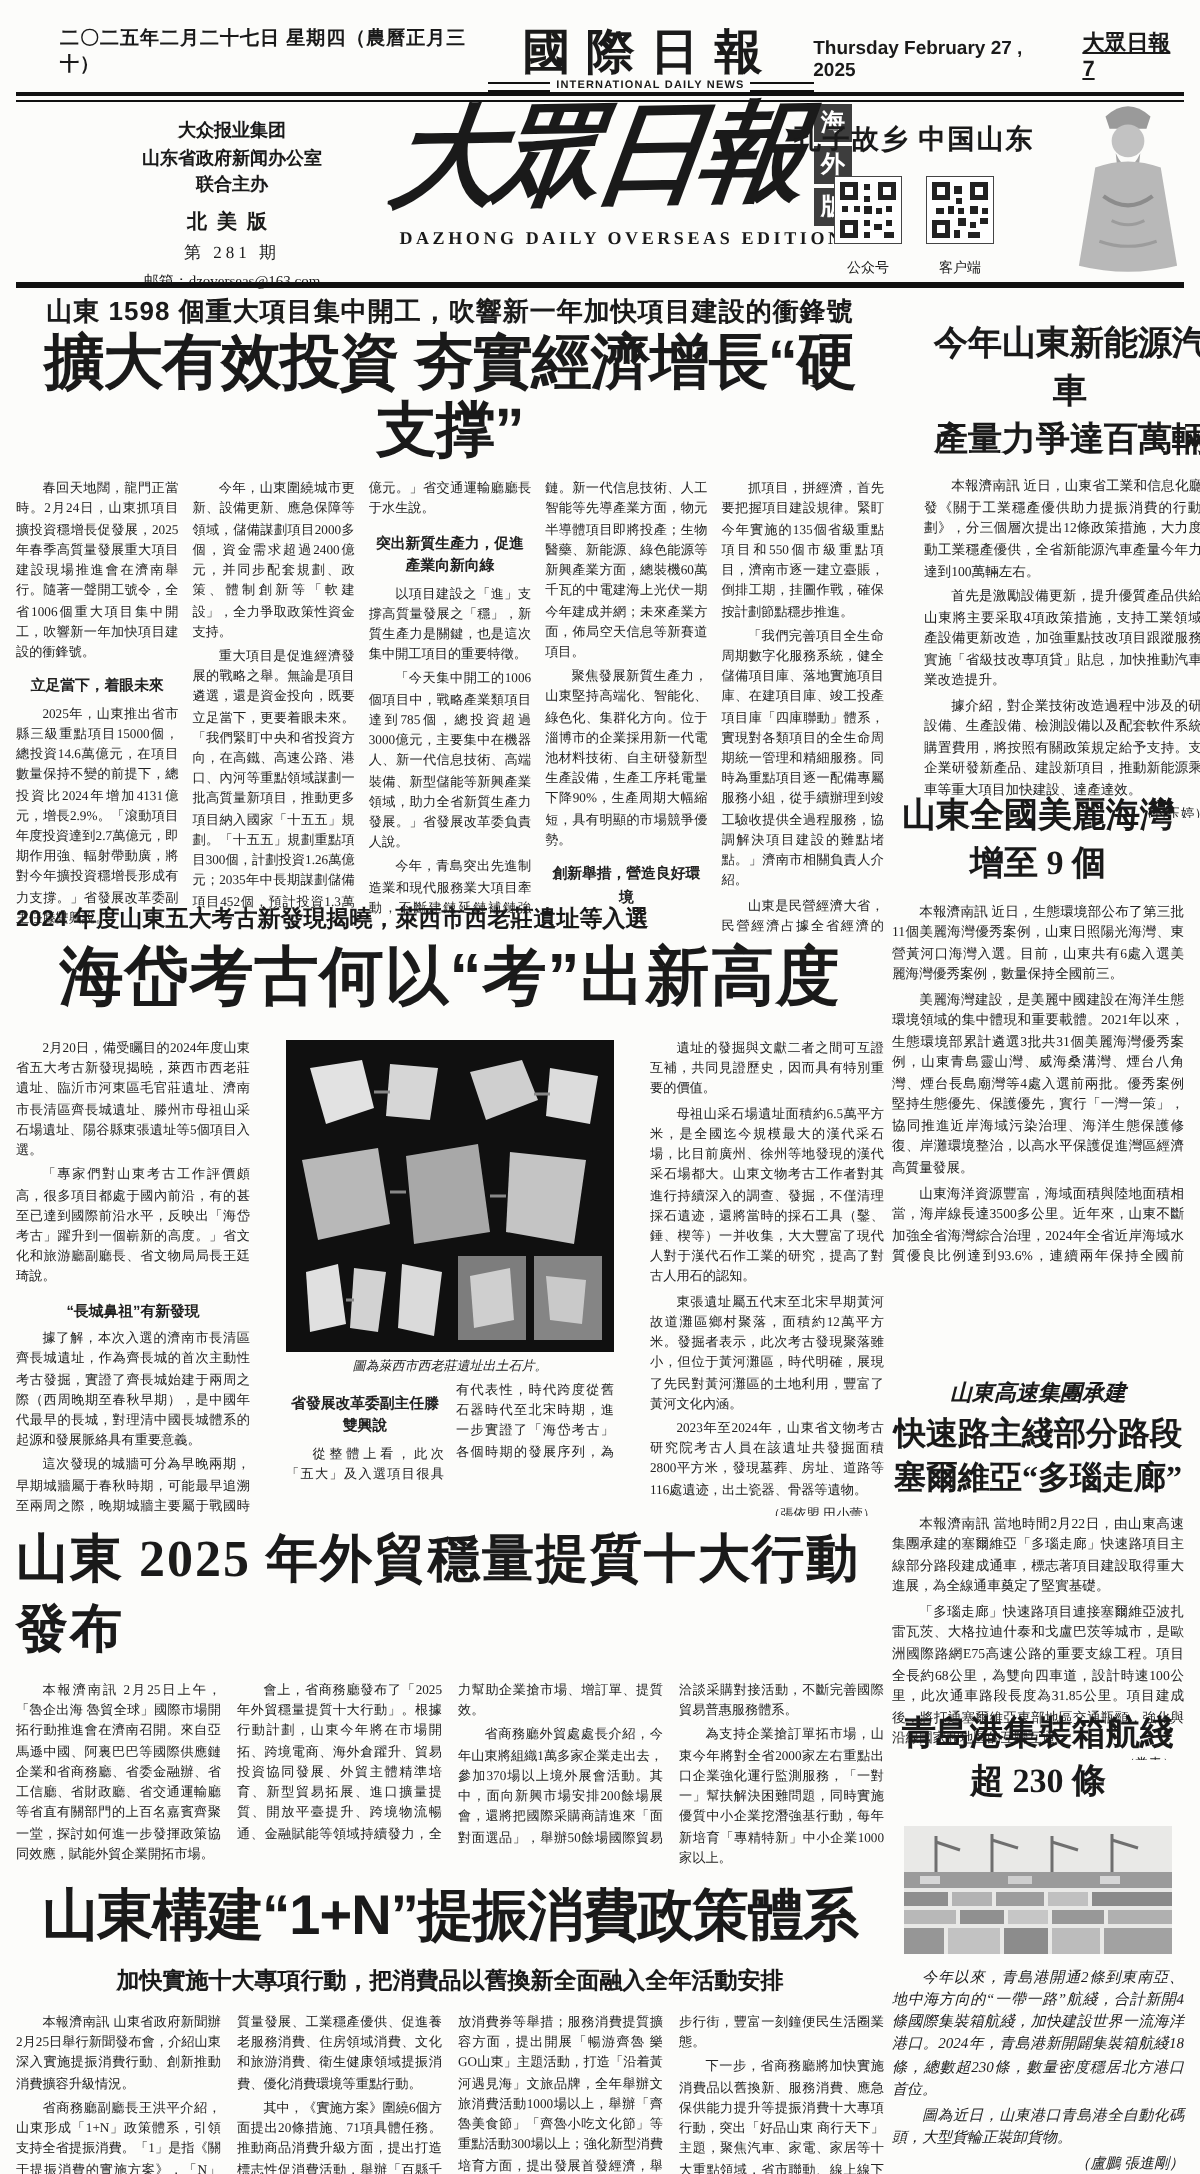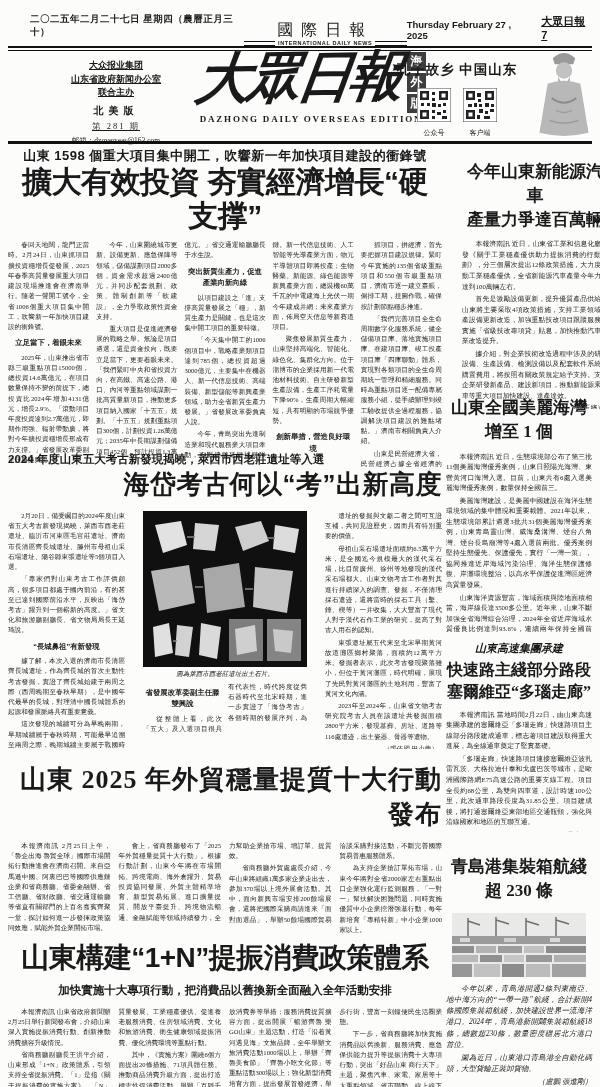--- a/index.html
+++ b/index.html
@@ -1,34 +1,34 @@
 <!DOCTYPE html>
 <html lang="zh"><head>
 <meta charset="utf-8">
 <style>
   html,body{margin:0;padding:0;background:#e9e9e9;}
   .page{position:relative;width:600px;height:1087px;background:#fcfcfa;overflow:hidden;color:#1a1a1a;font-family:"Liberation Serif",serif;}
   
   .topbar{position:absolute;left:8px;right:8px;top:12px;height:34px;display:flex;justify-content:space-between;align-items:flex-end;}
   .tb-left{font-family:"Liberation Sans",sans-serif;font-weight:bold;font-size:9.5px;padding:0 0 7px 22px;letter-spacing:.5px;}
   .tb-center{text-align:center;line-height:1;width:170px;}
-  .tb-paper{font-family:"DejaVu Serif",serif;font-weight:400;font-size:16px;letter-spacing:8px;white-space:nowrap;}
+  .tb-paper{font-family:"DejaVu Serif",serif;font-weight:700;font-size:24px;letter-spacing:8px;white-space:nowrap;}
   .tb-paper-sub{display:flex;align-items:center;gap:3px;margin-top:3px;}
   .tb-paper-sub .hr{flex:1;height:3px;border-top:1px solid #111;border-bottom:1px solid #111;}
   .tb-paper-sub .txt{font-family:"Liberation Sans",sans-serif;font-weight:bold;font-size:5.5px;letter-spacing:.6px;white-space:nowrap;}
   .tb-right{display:flex;align-items:flex-end;gap:12px;padding-bottom:5px;}
   .tb-date-en{font-family:"Liberation Sans",sans-serif;font-weight:bold;font-size:9.5px;}
   .tb-ed{font-family:"Liberation Sans",sans-serif;font-weight:bold;font-size:11px;text-decoration:underline;}
   .rule-double{position:absolute;left:8px;right:8px;top:46px;height:2px;border-top:2.5px solid #111;border-bottom:1px solid #111;}
   
   .masthead{position:absolute;left:8px;right:8px;top:53px;height:86px;}
   .mh-left{position:absolute;left:24px;top:6px;width:168px;text-align:center;}
-  .mh-pub{font-family:"Liberation Sans",sans-serif;font-weight:bold;font-size:9px;line-height:1.5;text-decoration:underline;}
+  .mh-pub{font-family:"Liberation Sans",sans-serif;font-weight:bold;font-size:9px;line-height:1.5;}
   .mh-region{font-family:"Liberation Sans",sans-serif;font-weight:bold;font-size:10px;letter-spacing:5px;margin-top:4px;}
-  .mh-issue{font-size:8.5px;letter-spacing:2px;margin-top:3px;text-decoration:underline;}
+  .mh-issue{font-size:8.5px;letter-spacing:2px;margin-top:3px;}
   .mh-email{font-size:7.5px;margin-top:3px;text-align:center;}
   .mh-center{position:absolute;left:188px;top:-8px;width:230px;text-align:center;}
   .logo-row{display:flex;align-items:flex-start;justify-content:center;gap:7px;}
   .logo-script{font-family:"DejaVu Serif",serif;font-weight:900;font-style:italic;font-size:55px;line-height:1.15;letter-spacing:-4px;display:inline-block;transform:skewX(-8deg) rotate(-1deg);white-space:nowrap;}
   .overseas{display:flex;flex-direction:column;gap:2px;margin-top:7px;}
   .ov-ch{width:19px;height:19px;background:#3d3d3d;color:#fff;font-family:"Liberation Sans",sans-serif;font-weight:bold;font-size:12px;line-height:19px;text-align:center;}
   .logo-sub{font-family:"Liberation Serif",serif;font-weight:bold;font-size:9px;letter-spacing:1.8px;margin-top:1px;white-space:nowrap;}
   .mh-right{position:absolute;right:72px;top:8px;width:126px;text-align:center;}
   .slogan{font-weight:bold;font-size:13.5px;letter-spacing:1px;white-space:nowrap;}
   .qr-row{display:flex;justify-content:center;gap:12px;margin-top:9px;}
@@ -41,44 +41,44 @@
   .bt p.t-h{font-family:"Liberation Sans",sans-serif;font-weight:bold;font-size:7.4px;text-align:center;text-indent:0;margin:5px 0 4px 0;}
   .bt p.t-by{text-align:right;text-indent:0;padding-right:4px;}
   
   #art-main{position:absolute;left:8px;top:147px;width:434px;height:301px;}
   .kicker-main{font-family:"Liberation Sans",sans-serif;font-weight:bold;font-size:13px;text-align:center;letter-spacing:.5px;}
   .head-main{font-family:"Liberation Sans",sans-serif;font-weight:900;font-size:30px;text-align:center;line-height:1.12;margin-top:3px;letter-spacing:-.5px;}
   #main-body{margin-top:8px;height:230px;overflow:hidden;column-count:5;column-gap:7px;}
   
   #art-arch{position:absolute;left:8px;top:452px;width:434px;height:308px;}
   .kicker-arch{font-family:"Liberation Sans",sans-serif;font-weight:bold;font-size:11.5px;}
-  .head-arch{font-family:"Liberation Sans",sans-serif;font-weight:900;font-size:26px;text-align:right;margin-top:2px;letter-spacing:.5px;}
+  .head-arch{font-family:"Liberation Sans",sans-serif;font-weight:900;font-size:32px;text-align:center;margin-top:2px;letter-spacing:.5px;}
   .arch-body{display:flex;gap:18px;margin-top:9px;height:238px;overflow:hidden;}
   .arch-col{width:127px;overflow:hidden;}
   .arch-mid{width:164px;}
   .arch-caption{font-size:6.5px;font-style:italic;text-align:center;margin:3px 0 3px 0;}
   .arch-midcols{column-count:2;column-gap:6px;height:58px;overflow:hidden;}
   
   #art-trade{position:absolute;left:8px;top:762px;width:434px;height:139px;}
-  .head-trade{font-family:"Liberation Serif",serif;font-weight:900;font-size:26px;text-align:right;letter-spacing:1px;}
+  .head-trade{font-family:"Liberation Serif",serif;font-weight:900;font-size:26px;text-align:left;letter-spacing:1px;}
   #trade-body{margin-top:9px;column-count:4;column-gap:8px;height:98px;overflow:hidden;}
   
   #art-consume{position:absolute;left:8px;top:939px;width:434px;height:184px;}
   .head-consume{font-family:"Liberation Sans",sans-serif;font-weight:900;font-size:28px;text-align:center;letter-spacing:-.5px;}
   .deck{font-family:"Liberation Sans",sans-serif;font-weight:bold;font-size:11.5px;text-align:center;margin-top:6px;}
   #consume-body{margin-top:9px;column-count:4;column-gap:8px;height:110px;overflow:hidden;}
   
   #sidebar{position:absolute;left:446px;top:147px;width:146px;height:940px;}
   .sb-art{position:absolute;left:0;width:146px;}
   .sb-head{font-family:"Liberation Serif",serif;font-weight:900;font-size:17px;text-align:center;line-height:1.4;}
   .sb-body{margin-top:8px;overflow:hidden;font-size:6.8px;}
   #sb-a{top:13px;margin-left:16px;} #sb-a .sb-body{height:170px;}
   #sb-b{top:249px;} #sb-b .sb-body{height:180px;}
   #sb-c{top:494px;}
-  .sb-kicker{font-weight:bold;font-size:11px;text-align:center;margin-bottom:3px;font-style:italic;}
+  .sb-kicker{font-weight:bold;font-size:11px;text-align:center;margin-bottom:3px;font-style:italic;margin-top:48px;}
   #sb-c .sb-head{font-size:16px;}
   #sb-c .sb-body{margin-top:6px;height:122px;}
   #sb-d{top:708px;}
   .port-photo{margin:10px auto 0;width:134px;display:block;}
   .sb-captions{margin-top:6px;}
   .sb-captions p{font-size:7.5px;font-style:italic;line-height:1.5;text-align:justify;text-indent:2em;margin:0 0 2px 0;}
   .sb-credit{font-size:7.5px;font-style:italic;text-align:right;margin-top:1px;}
 </style>
 </head>
 <body>
@@ -305,21 +305,21 @@
           <p class="t-p">首先是激勵設備更新，提升優質產品供給。山東將主要采取4項政策措施，支持工業領域生產設備更新改造，加強重點技改項目跟蹤服務，實施「省級技改專項貸」貼息，加快推動汽車行業改造提升。</p>
           <p class="t-p">據介紹，對企業技術改造過程中涉及的研發設備、生產設備、檢測設備以及配套軟件系統等購置費用，將按照有關政策規定給予支持。支持企業研發新產品、建設新項目，推動新能源乘用車等重大項目加快建設、達產達效。</p>
           <p class="t-by">（付玉婷）</p>
         </div>
     </article>
 
     <article class="sb-art" id="sb-b">
       <div class="sb-head">
 
       <div>山東全國美麗海灣</div>
-          <div>增至 1 個</div>
+          <div>增至 9 個</div>
         </div>
       <div class="sb-body bt">
 
       <p class="t-p">本報濟南訊 近日，生態環境部公布了第三批11個美麗海灣優秀案例，山東日照陽光海灣、東營黃河口海灣入選。目前，山東共有6處入選美麗海灣優秀案例，數量保持全國前三。</p>
           <p class="t-p">美麗海灣建設，是美麗中國建設在海洋生態環境領域的集中體現和重要載體。2021年以來，生態環境部累計遴選3批共31個美麗海灣優秀案例，山東青島靈山灣、威海桑溝灣、煙台八角灣、煙台長島廟灣等4處入選前兩批。優秀案例堅持生態優先、保護優先，實行「一灣一策」，協同推進近岸海域污染治理、海洋生態保護修復、岸灘環境整治，以高水平保護促進灣區經濟高質量發展。</p>
           <p class="t-p">山東海洋資源豐富，海域面積與陸地面積相當，海岸線長達3500多公里。近年來，山東不斷加強全省海灣綜合治理，2024年全省近岸海域水質優良比例達到93.6%，連續兩年保持全國前三。</p>
         </div>
     </article>
 
     <article class="sb-art" id="sb-c">

